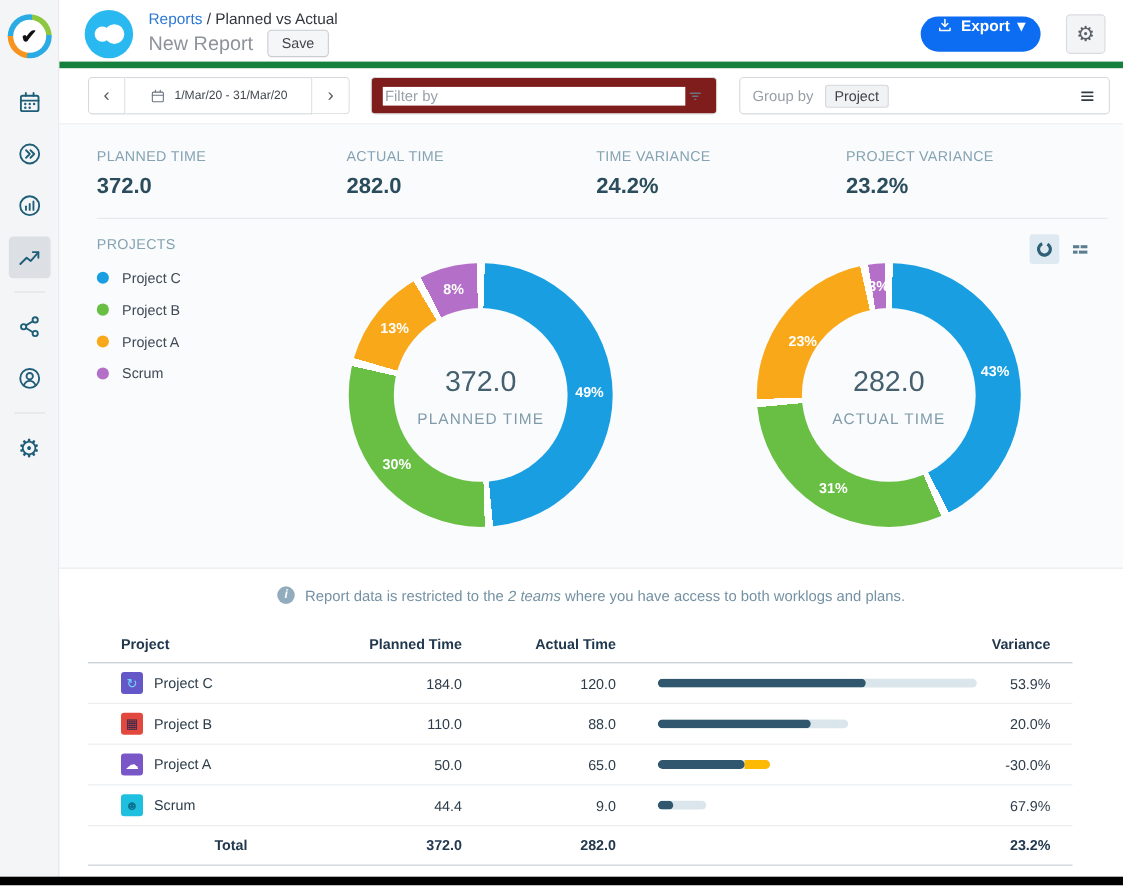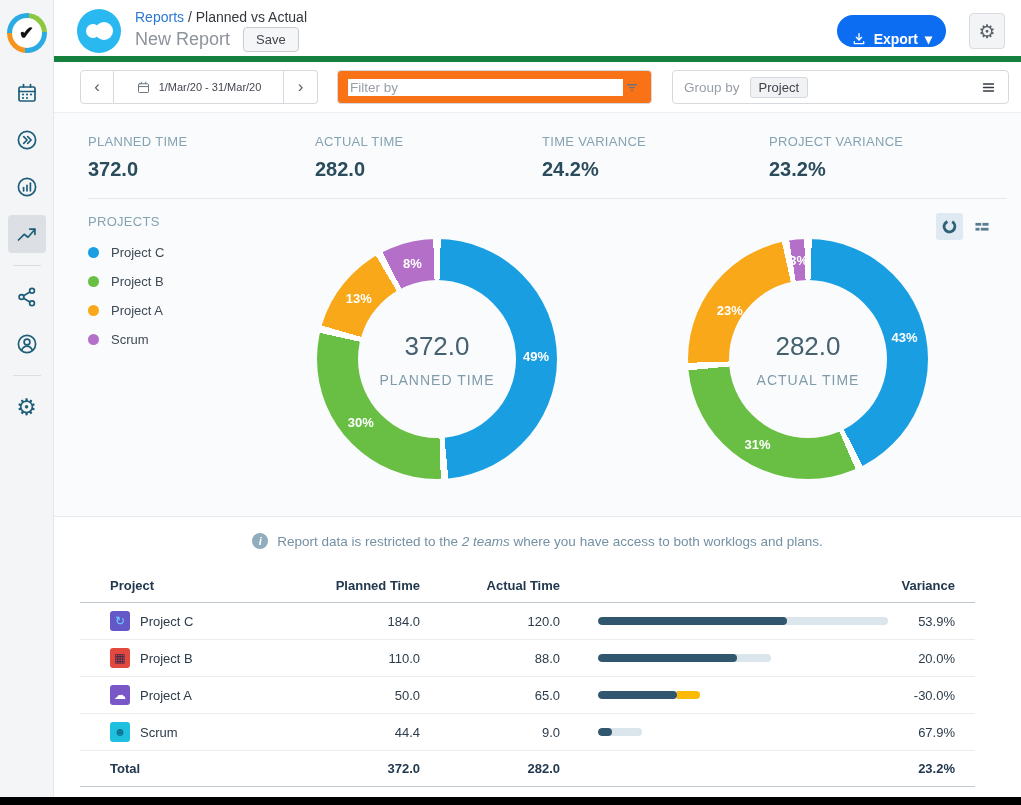--- a/index.html
+++ b/index.html
@@ -50,42 +50,42 @@
   .crumbs a { color:#2c77d4; text-decoration:none; cursor:pointer; }
   .title-row { position:absolute; left:81px; top:27px; display:flex; align-items:center; gap:13px; }
   .page-title { font-size:18px; color:#8d939b; }
   .btn {
     font-family:inherit; cursor:pointer; border-radius:4px; border:1px solid #c9ccd1;
     background:#f5f6f7; color:#42464d; font-size:13px; padding:4px 12px;
   }
   .export-btn {
     position:absolute; right:75px; top:15px; height:32px; border:none; border-radius:16px;
     color:#fff; font-size:14px; font-weight:bold; padding:0 14px; cursor:pointer;
-    display:flex; align-items:flex-end; gap:7px;
+    display:flex; align-items:flex-start; gap:7px;
   }
   .export-btn svg { stroke:#fff; fill:none; stroke-width:2; stroke-linecap:round; stroke-linejoin:round; }
   .gear-btn {
     position:absolute; right:16px; top:13px; width:36px; height:36px; border-radius:4px;
     border:1px solid #d9dbe0; background:#f3f4f5; color:#5a6068; font-size:19px;
     display:flex; align-items:center; justify-content:center; cursor:pointer;
   }
 
   .toolbar { height:50px; display:flex; align-items:center; padding-left:26px; background:#fff; }
   .seg-group { display:flex; }
   .seg-group .seg {
     height:34px; background:#fff; border:1px solid #d6dade; display:flex; align-items:center;
     justify-content:center; cursor:pointer; color:#42474e; font-size:11px;
   }
   .seg.prev { width:34px; border-radius:4px 0 0 4px; font-size:17px; color:#5a6068; }
   .seg.next { width:34px; border-radius:0 4px 4px 0; border-left:none; font-size:17px; color:#5a6068; }
   .seg.range { width:170px; border-left:none; gap:8px; }
   .seg.range svg { stroke:#6c7680; fill:none; stroke-width:1.6; stroke-linecap:round; }
   .filter-box {
     margin-left:19px; width:315px; height:34px; border:1px solid #d6dade; border-radius:4px;
-    display:flex; align-items:center; background:#f97316; padding:0 10px;
+    display:flex; align-items:center; background:#7f1d1d; padding:0 10px;
   }
   .filter-box input {
     border:none; outline:none; flex:1; font-family:inherit; font-size:13.5px; color:#42474e;
   }
   .filter-box input::placeholder { color:#9aa0a8; }
   .filter-box svg { stroke:#6b7280; fill:none; stroke-width:1.7; stroke-linecap:round; }
   .group-box {
     margin-left:20px; width:337px; height:34px; border:1px solid #d6dade; border-radius:4px;
     display:flex; align-items:center; background:#fff; padding:0 11px; cursor:pointer;
   }
@@ -158,21 +158,21 @@
   }
   td.cell-project span[data-name="project-name"] { vertical-align:middle; }
   td.cell-bar { padding:0 0 0 18px; text-align:left; }
   .bar { height:8px; border-radius:4px; display:flex; overflow:hidden; }
   .bar i { display:block; height:8px; border-radius:4px; }
   .bar i.over { border-radius:0 4px 4px 0; }
   tfoot td {
     height:36px; font-weight:bold; text-align:right; padding:0 20px 0 0; color:#22384e;
     border-top:1px solid #c3ccd3; border-bottom:1px solid #c3ccd3;
   }
-  tfoot td.cell-project { text-align:left; padding-left:30px; }
+  tfoot td.cell-project { text-align:center; padding-left:30px; }
 
   .bottom-bar { position:absolute; left:0; right:0; bottom:0; height:8px; background:#000; }
 </style>
 </head>
 <body>
 
 <div class="app" data-name="app-window">
 
   <aside class="sidebar" data-name="sidebar">
     <div class="logo" data-name="tempo-logo">

